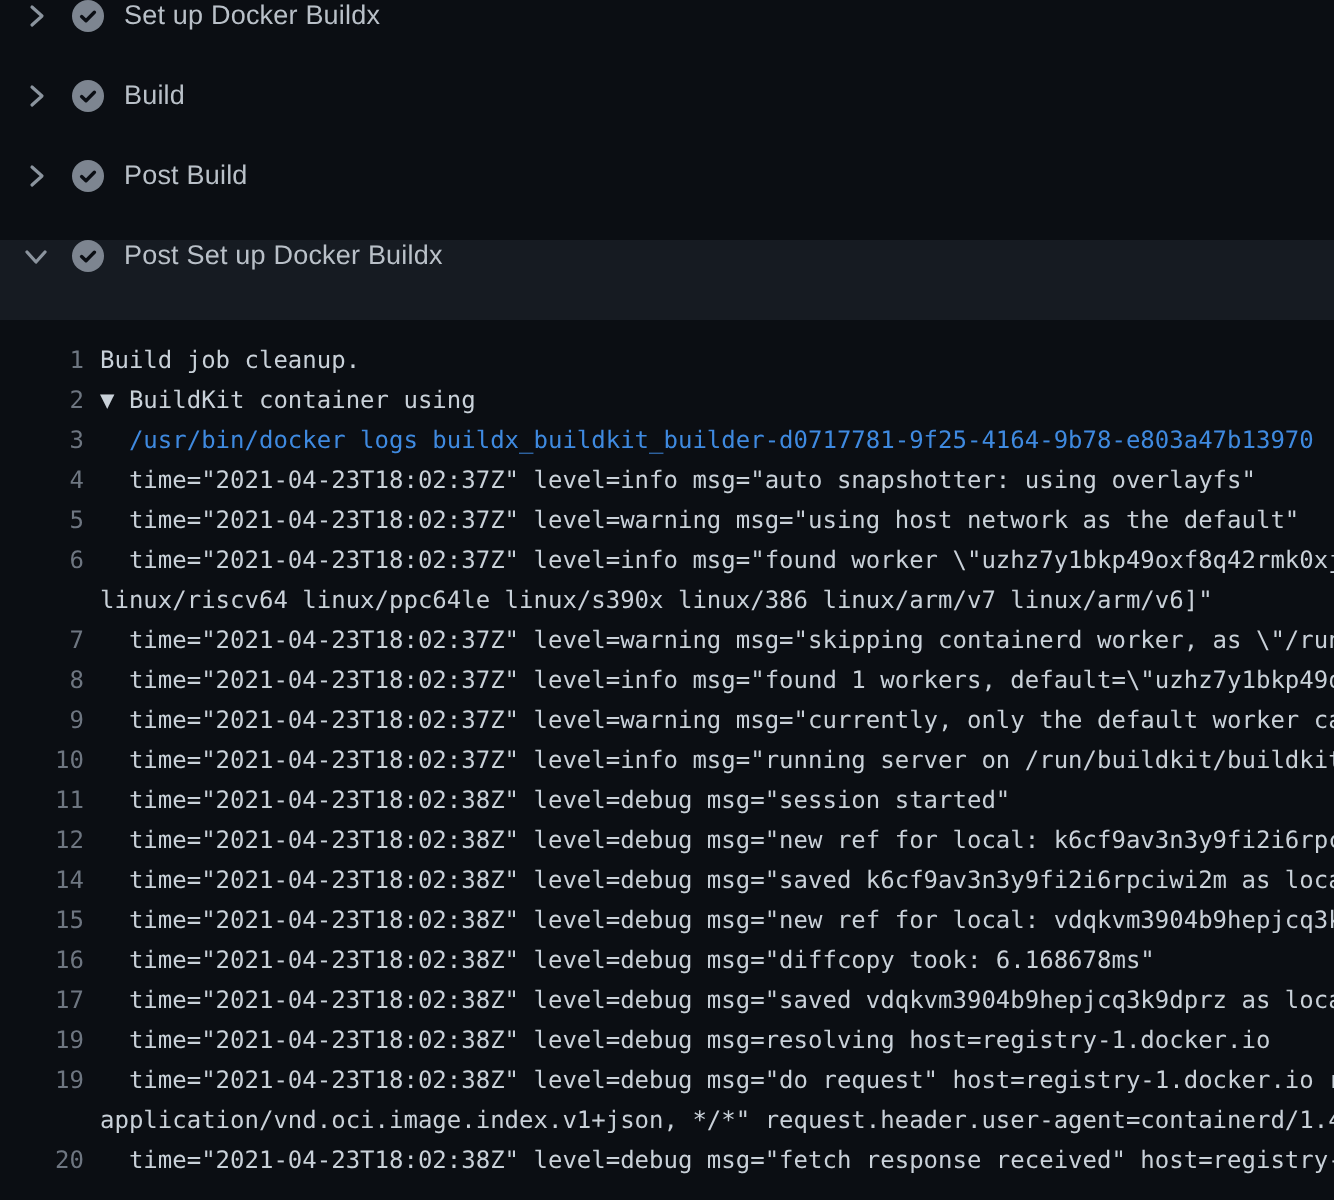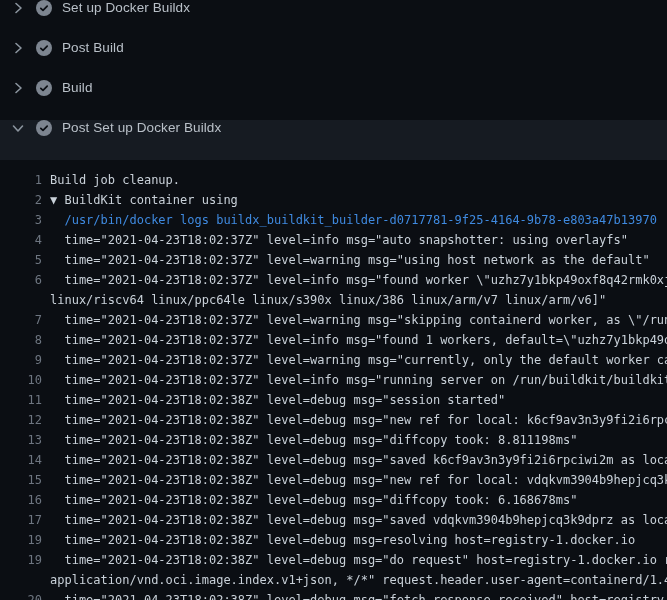--- a/index.html
+++ b/index.html
@@ -53,37 +53,37 @@
         <path d="M6 3.5 L11 8 L6 12.5" fill="none" stroke="var(--chev)" stroke-width="1.6" stroke-linecap="round" stroke-linejoin="round"></path>
       </svg>
     </span>
 
     <span class="icon16 check">
       <svg width="16" height="16" viewBox="0 0 16 16">
         <circle cx="8" cy="8" r="8" fill="var(--circle)"></circle>
         <path d="M4.8 8.3 L7 10.4 L11.2 6.1" fill="none" stroke="var(--mark)" stroke-width="1.7" stroke-linecap="round" stroke-linejoin="round"></path>
       </svg>
     </span>
-    <span class="step-label">Post Build</span>
+    <span class="step-label">Build</span>
   </div>
 
   <div class="step">
     <span class="icon16 chev chev-right">
       <svg width="16" height="16" viewBox="0 0 16 16">
         <path d="M6 3.5 L11 8 L6 12.5" fill="none" stroke="var(--chev)" stroke-width="1.6" stroke-linecap="round" stroke-linejoin="round"></path>
       </svg>
     </span>
 
     <span class="icon16 check">
       <svg width="16" height="16" viewBox="0 0 16 16">
         <circle cx="8" cy="8" r="8" fill="var(--circle)"></circle>
         <path d="M4.8 8.3 L7 10.4 L11.2 6.1" fill="none" stroke="var(--mark)" stroke-width="1.7" stroke-linecap="round" stroke-linejoin="round"></path>
       </svg>
     </span>
-    <span class="step-label">Build</span>
+    <span class="step-label">Post Build</span>
   </div>
 
   <div class="step expanded">
 
     <span class="icon16 chev chev-down">
       <svg width="16" height="16" viewBox="0 0 16 16">
         <path d="M3.5 6 L8 11 L12.5 6" fill="none" stroke="var(--chev)" stroke-width="1.6" stroke-linecap="round" stroke-linejoin="round"></path>
       </svg>
     </span>
     <span class="icon16 check">
@@ -154,24 +154,20 @@
   <div class="row normal">
     <span class="num">11</span>
     <span class="txt">  time="2021-04-23T18:02:38Z" level=debug msg="session started"</span>
   </div>
 
   <div class="row normal">
     <span class="num">12</span>
     <span class="txt">  time="2021-04-23T18:02:38Z" level=debug msg="new ref for local: k6cf9av3n3y9fi2i6rpc</span>
   </div>
 
-  <div class="row normal">
-    <span class="num">13</span>
-    <span class="txt">  time="2021-04-23T18:02:38Z" level=debug msg="diffcopy took: 8.811198ms"</span>
-  </div>
 
   <div class="row normal">
     <span class="num">14</span>
     <span class="txt">  time="2021-04-23T18:02:38Z" level=debug msg="saved k6cf9av3n3y9fi2i6rpciwi2m as loca</span>
   </div>
 
   <div class="row normal">
     <span class="num">15</span>
     <span class="txt">  time="2021-04-23T18:02:38Z" level=debug msg="new ref for local: vdqkvm3904b9hepjcq3k</span>
   </div>

